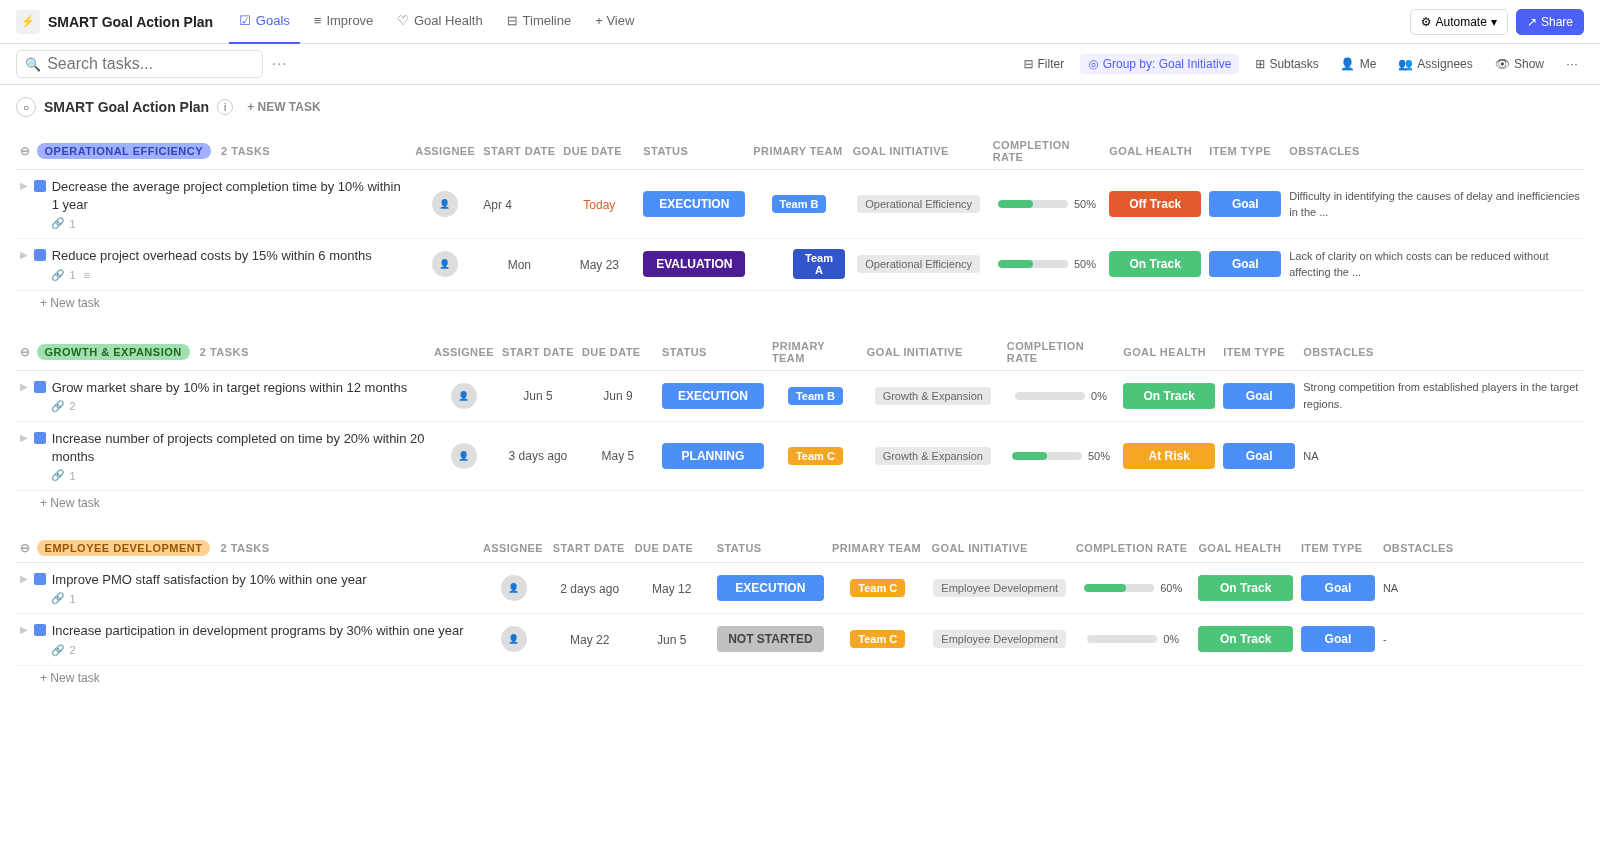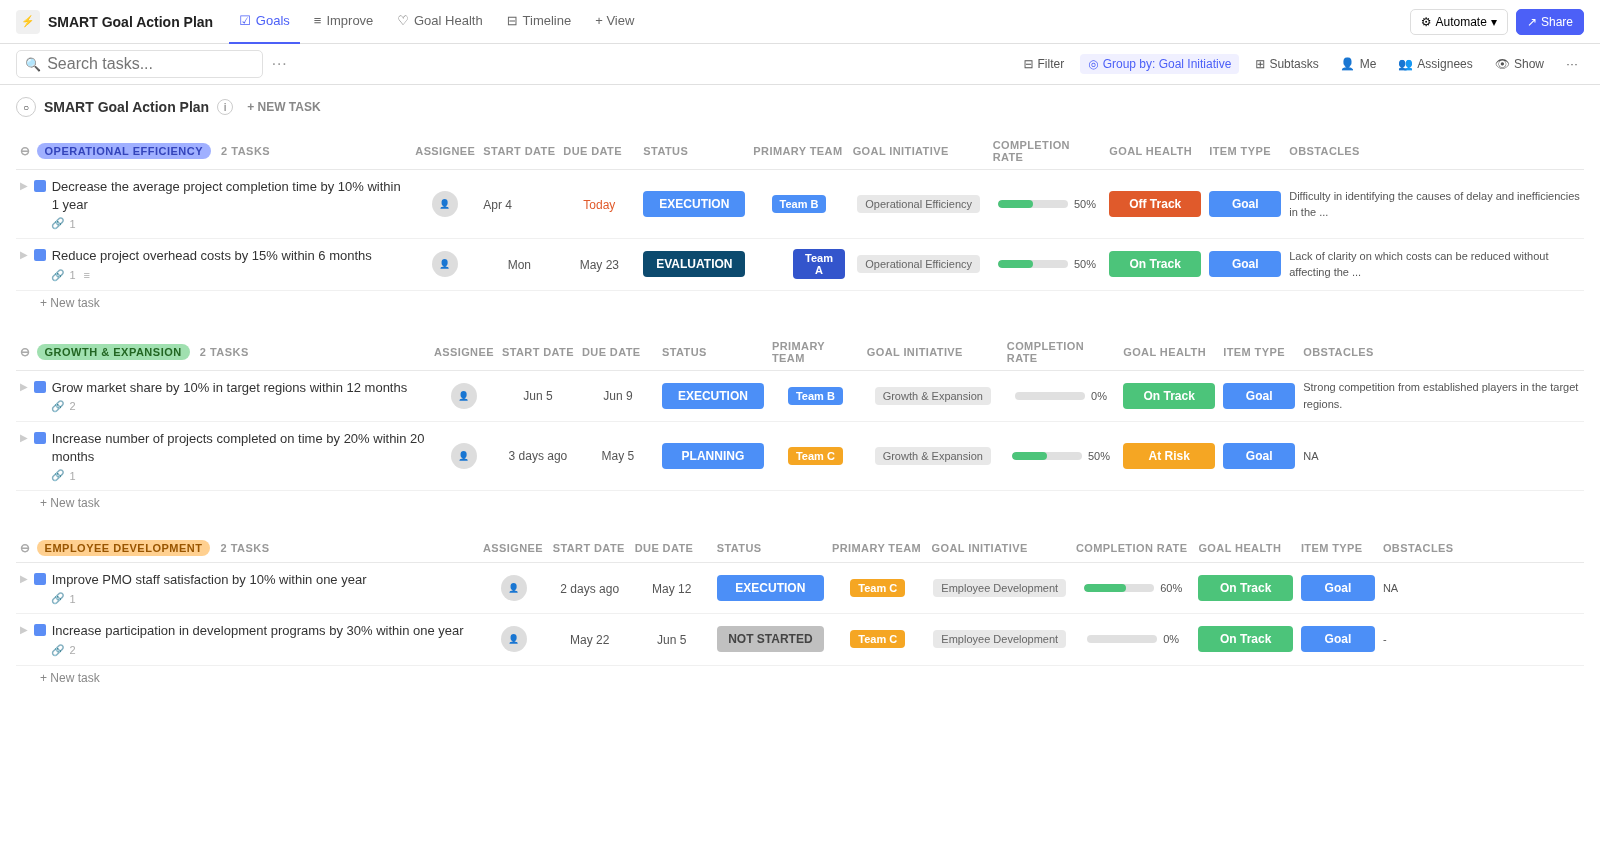--- a/index.html
+++ b/index.html
@@ -45,21 +45,21 @@
     .task-checkbox { width: 12px; height: 12px; background: #5b8df5; border-radius: 2px; flex-shrink: 0; margin-top: 2px; }
     .task-name { font-size: 13px; color: #333; line-height: 1.4; }
     .task-meta { display: flex; align-items: center; gap: 4px; margin-top: 3px; font-size: 11px; color: #aaa; }
 
     .avatar { width: 26px; height: 26px; border-radius: 50%; background: #ddd; display: flex; align-items: center; justify-content: center; font-size: 9px; color: #888; margin: 0 auto; }
     .due-today { color: #e05a2b; }
     .due-normal { color: #555; }
 
     .status-badge { padding: 6px 10px; border-radius: 4px; font-size: 12px; font-weight: 600; color: #fff; display: inline-block; text-align: center; width: 100%; }
     .status-exec { background: #4c8ff7; }
-    .status-eval { background: #0c4a6e; }
+    .status-eval { background: #4c1d95; }
     .status-plan { background: #4c8ff7; }
     .status-notstarted { background: #c0c0c0; color: #444; }
 
     .team-badge { padding: 3px 8px; border-radius: 4px; font-size: 11px; font-weight: 600; color: #fff; display: inline-block; }
     .team-b { background: #4c8ff7; }
     .team-a { background: #3355cc; margin-left: 40px; }
     .team-c { background: #f5a623; }
 
     .initiative-badge { padding: 3px 8px; border-radius: 4px; font-size: 11px; background: #e8e8e8; color: #666; display: inline-block; }
 

